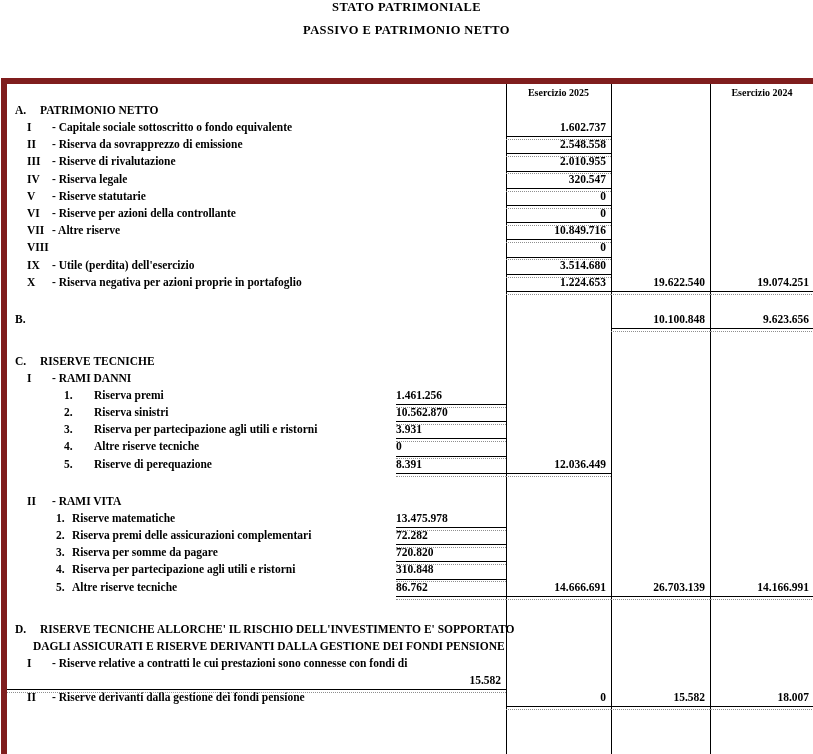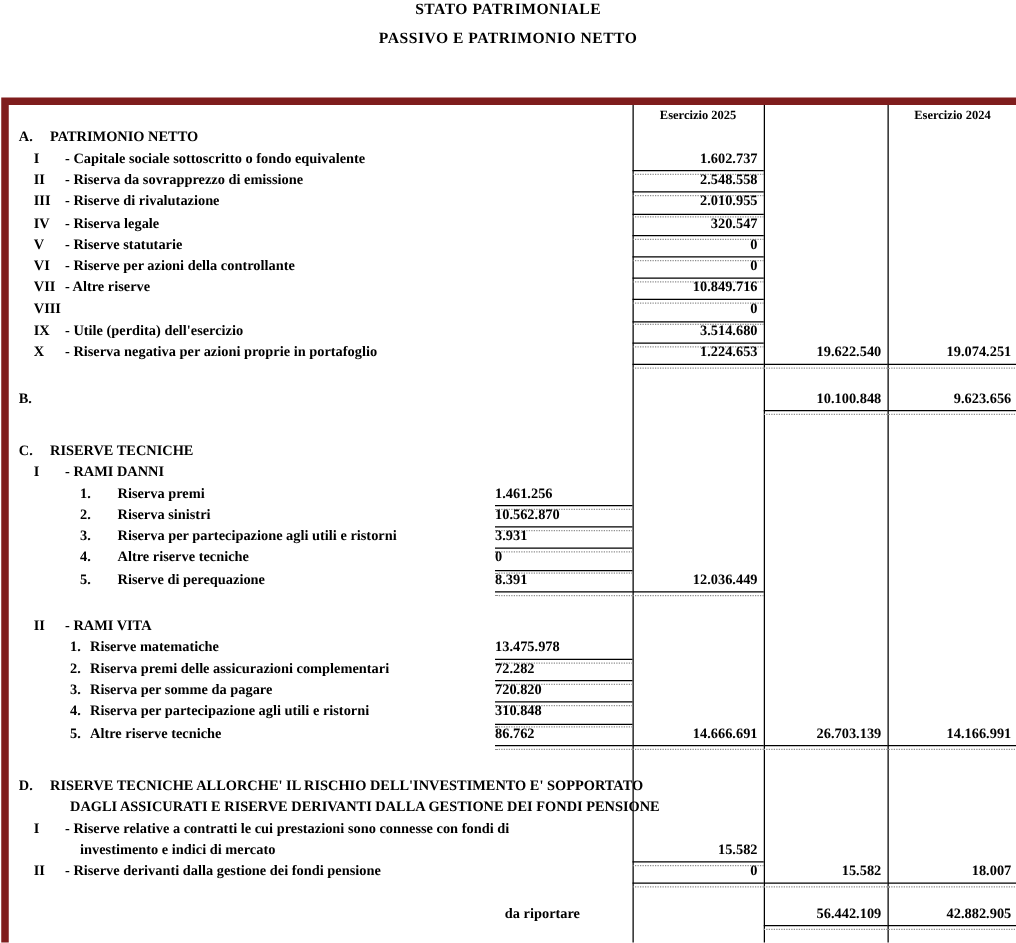--- a/index.html
+++ b/index.html
@@ -22,21 +22,21 @@
   .secrow{height:17px;line-height:17px;}
   .c{text-align:right;padding-right:5px;}
   .u{border-bottom:1.2px solid #000;position:relative;}
   .u::after{content:"";position:absolute;left:0;right:0;bottom:-3.8px;border-top:1.6px dotted #8f8f8f;}
   .d{display:flex;white-space:nowrap;}
   .sc{margin-left:8px;width:25px;flex:0 0 auto;}
   .rn{margin-left:20px;width:25px;flex:0 0 auto;}
   .dn{margin-left:57px;width:30px;flex:0 0 auto;}
   .vn{margin-left:49px;width:16px;flex:0 0 auto;}
   .ind2{margin-left:57px;}
-  .indD{margin-left:49px;}
+  .indD{margin-left:26px;}
   .s{margin-left:auto;width:110px;text-align:left;padding-right:5px;box-sizing:border-box;}.sp17{height:17px}.sp20{height:20px}.sp25{height:25px}
   .footd{display:block;text-align:right;padding-right:42px;}
 </style>
 </head>
 <body>
 
 <div class="titles">
   <div class="t1">STATO PATRIMONIALE</div>
   <div class="t2">PASSIVO E PATRIMONIO NETTO</div>
 </div>
@@ -321,38 +321,29 @@
   <div class="r secrow">
     <div class="d">
         <span class="rn">I</span>
         <span>- Riserve relative a contratti le cui prestazioni sono connesse con fondi di</span>
       </div>
     <div></div>
       <div></div>
       <div></div>
   </div>
   <div class="r secrow">
-    <div class="d">
-        <span class="ind2">investimento e indici di mercato</span>
-      </div>
     <div class="c u">15.582</div>
     <div></div>
       <div></div>
   </div>
   <div class="r secrow">
     <div class="d">
         <span class="rn">II</span>
         <span>- Riserve derivanti dalla gestione dei fondi pensione</span>
       </div>
     <div class="c u">0</div>
     <div class="c u">15.582</div>
     <div class="c u">18.007</div>
   </div>
 
   <div class="sp17"></div>
 
-  <div class="r">
-    <div class="footd">da riportare</div>
-    <div></div>
-    <div class="c u">56.442.109</div>
-    <div class="c u">42.882.905</div>
-  </div>
 </div>
 
 </body></html>

